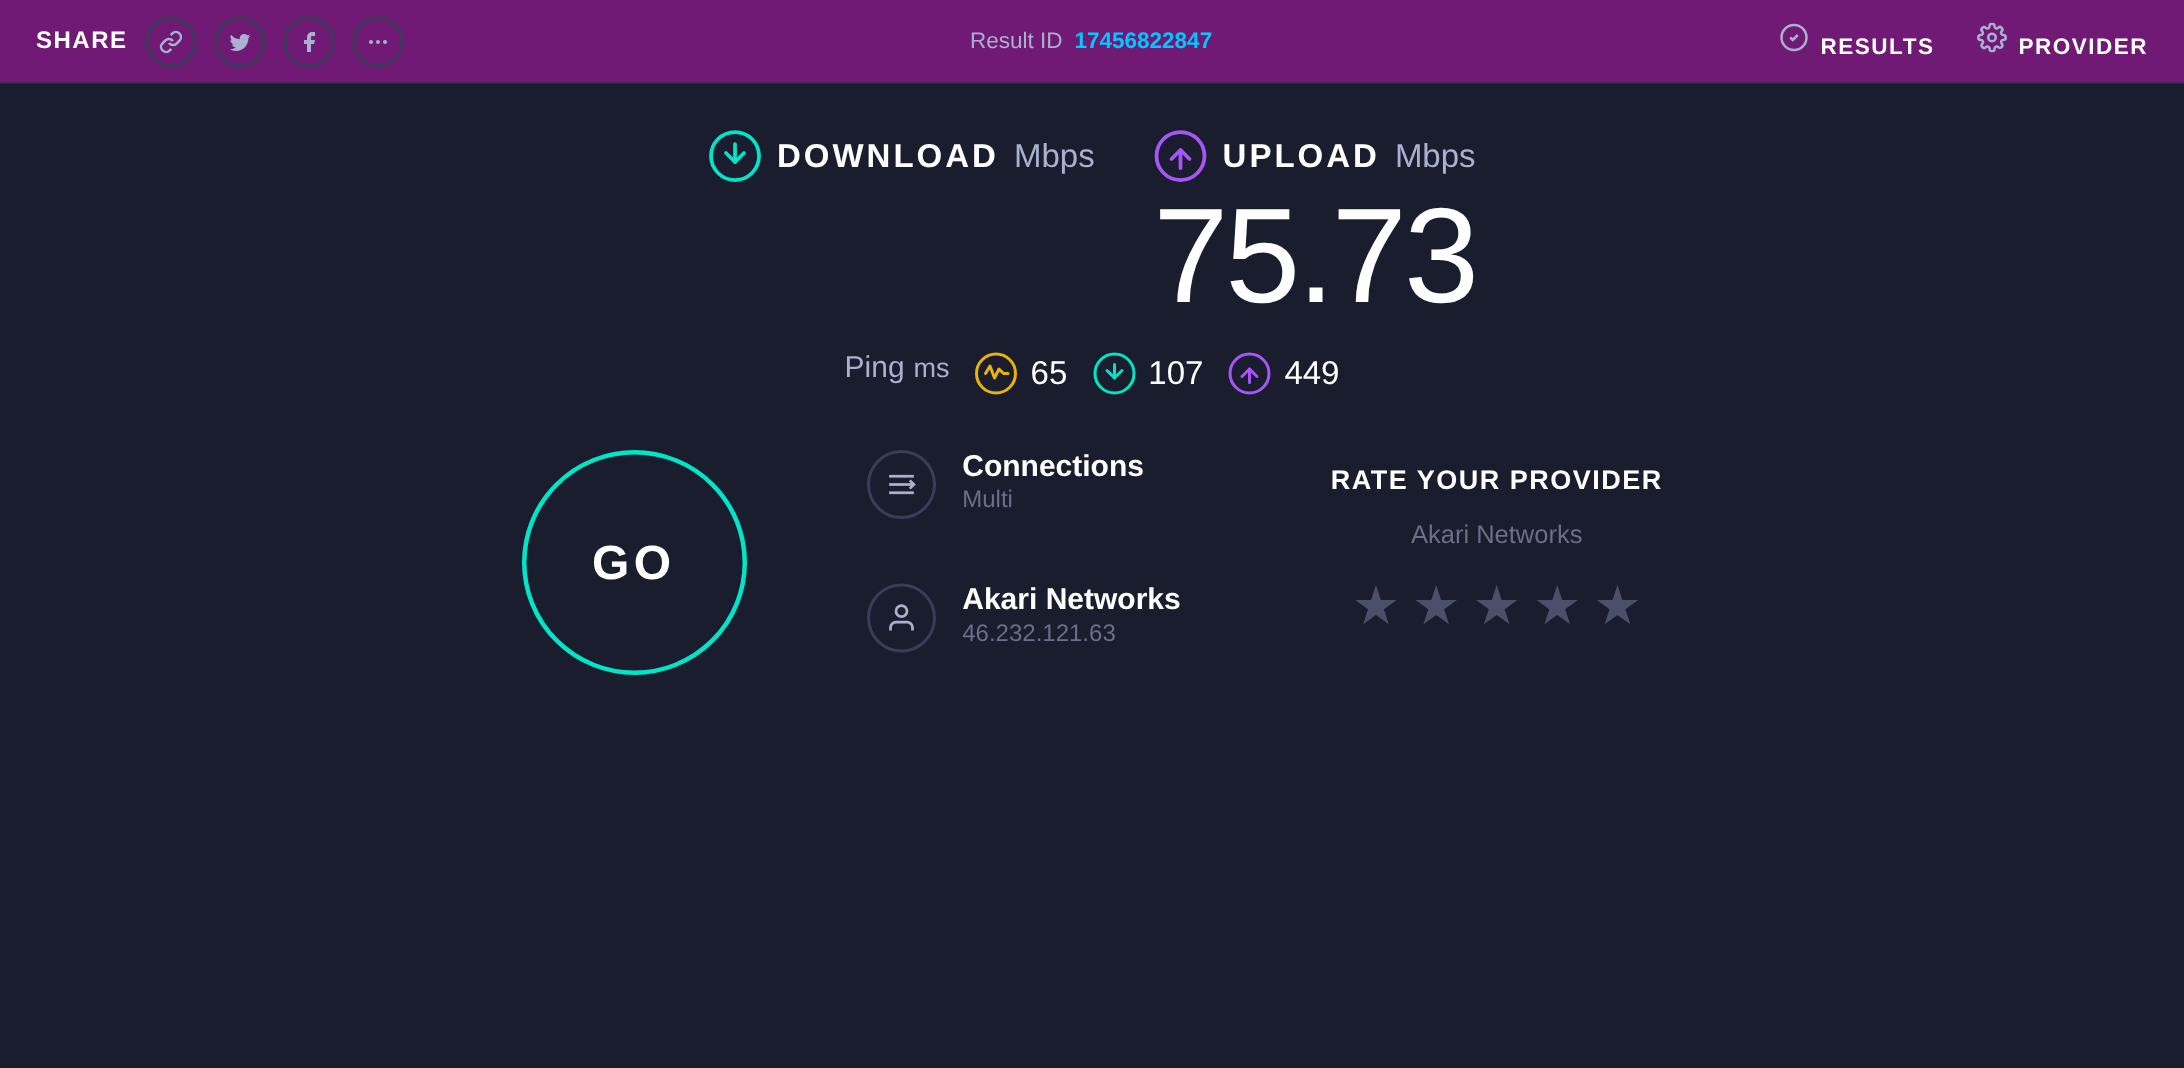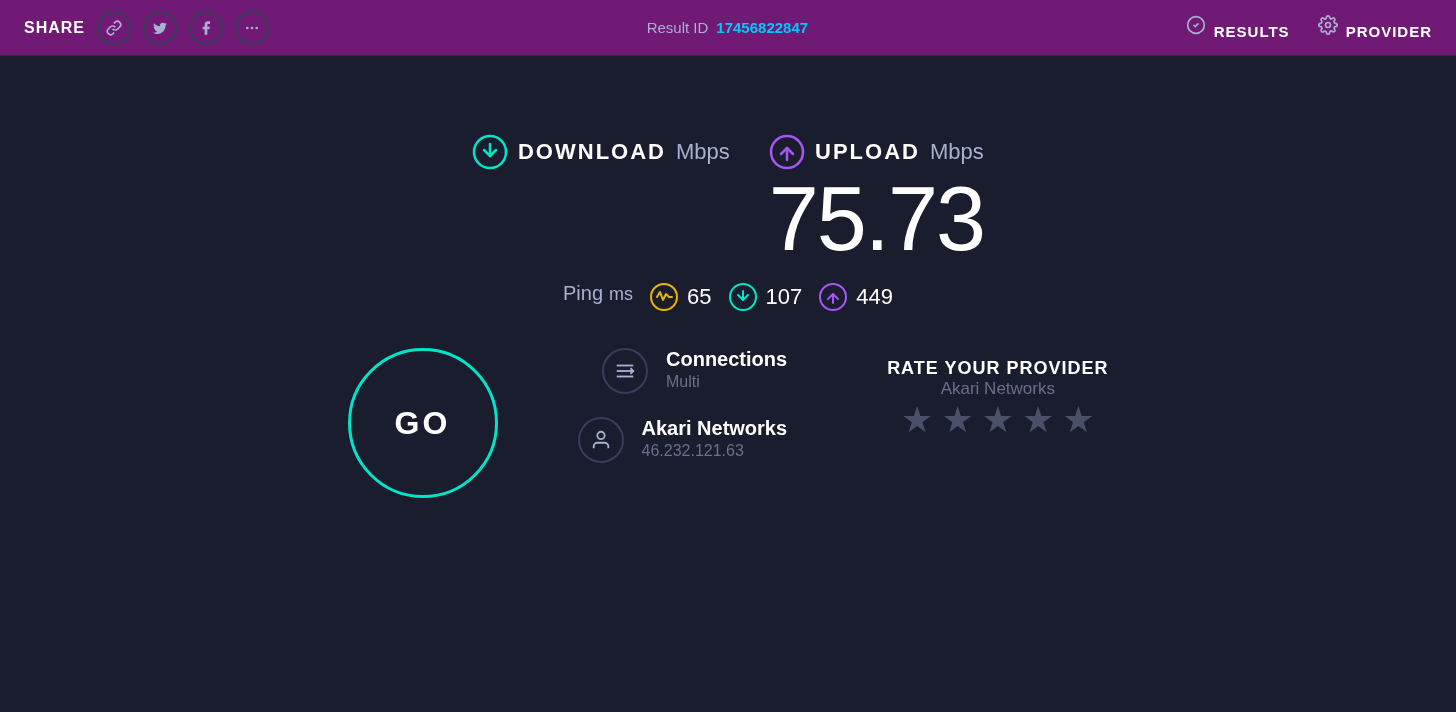--- a/index.html
+++ b/index.html
@@ -87,21 +87,20 @@
       padding: 30px 0 0 0;
     }
 
     
     .speed-section {
       display: flex;
       align-items: flex-start;
       justify-content: center;
       gap: 39px;
       margin-bottom: 18px;
-      margin-top: 48px;
     }
 
     .speed-block {
       display: flex;
       flex-direction: column;
       align-items: center;
     }
     .speed-header {
       display: flex;
       align-items: center;
@@ -193,22 +192,21 @@
       cursor: pointer;
       display: flex;
       align-items: center;
       justify-content: center;
     }
 
     
     .info-blocks {
       display: flex;
       flex-direction: column;
-      gap: 23px;
-      align-items: flex-end;
+      gap: 43px;
     }
     .info-row {
       display: flex;
       align-items: flex-start;
       gap: 18px;
     }
     .info-icon-circle {
       width: 46px;
       height: 46px;
       border-radius: 50%;
@@ -239,20 +237,21 @@
       color: #00b8ff;
       cursor: pointer;
       text-decoration: none;
     }
 
     
     .rate-section {
       display: flex;
       flex-direction: column;
       align-items: center;
+      gap: 16px;
       margin-left: 40px;
       padding-top: 10px;
     }
     .rate-title {
       font-size: 18px;
       font-weight: bold;
       letter-spacing: 1px;
       color: #ffffff;
     }
     .rate-provider {

